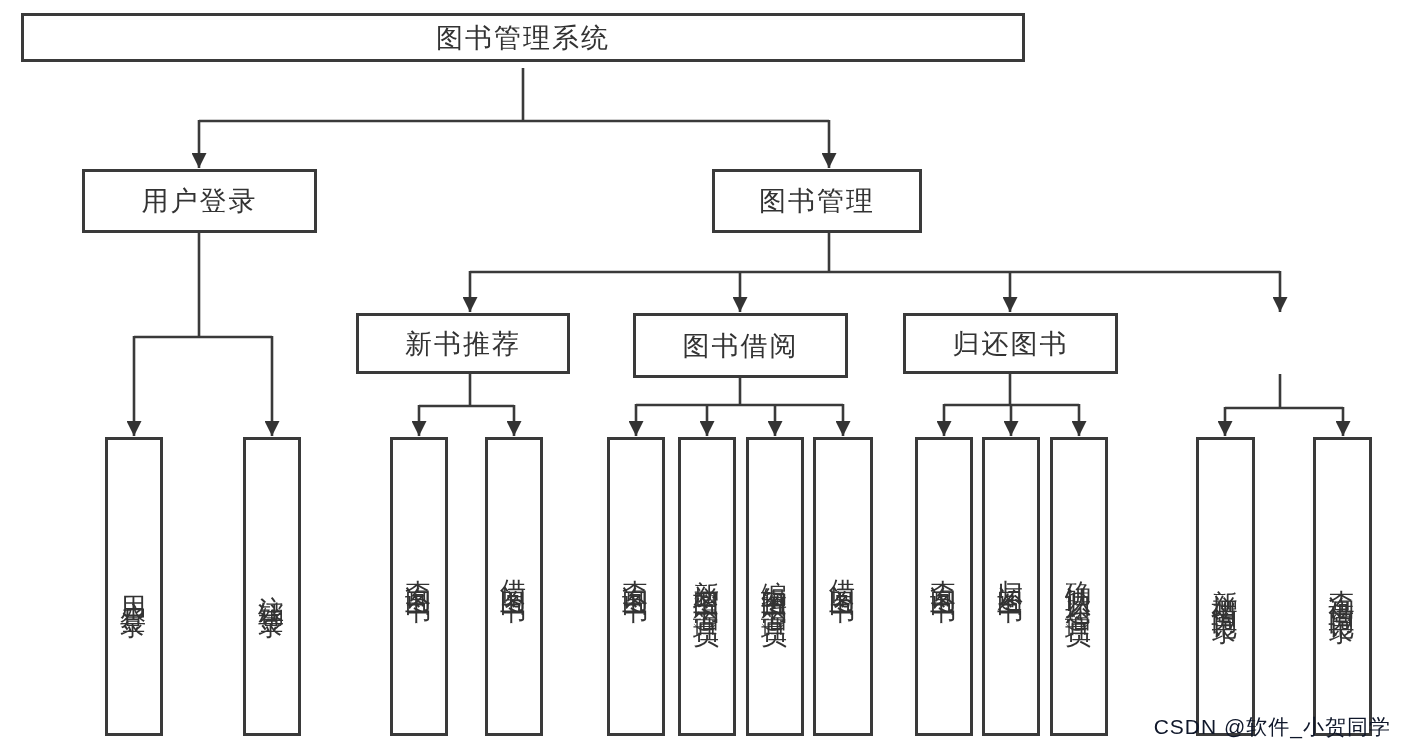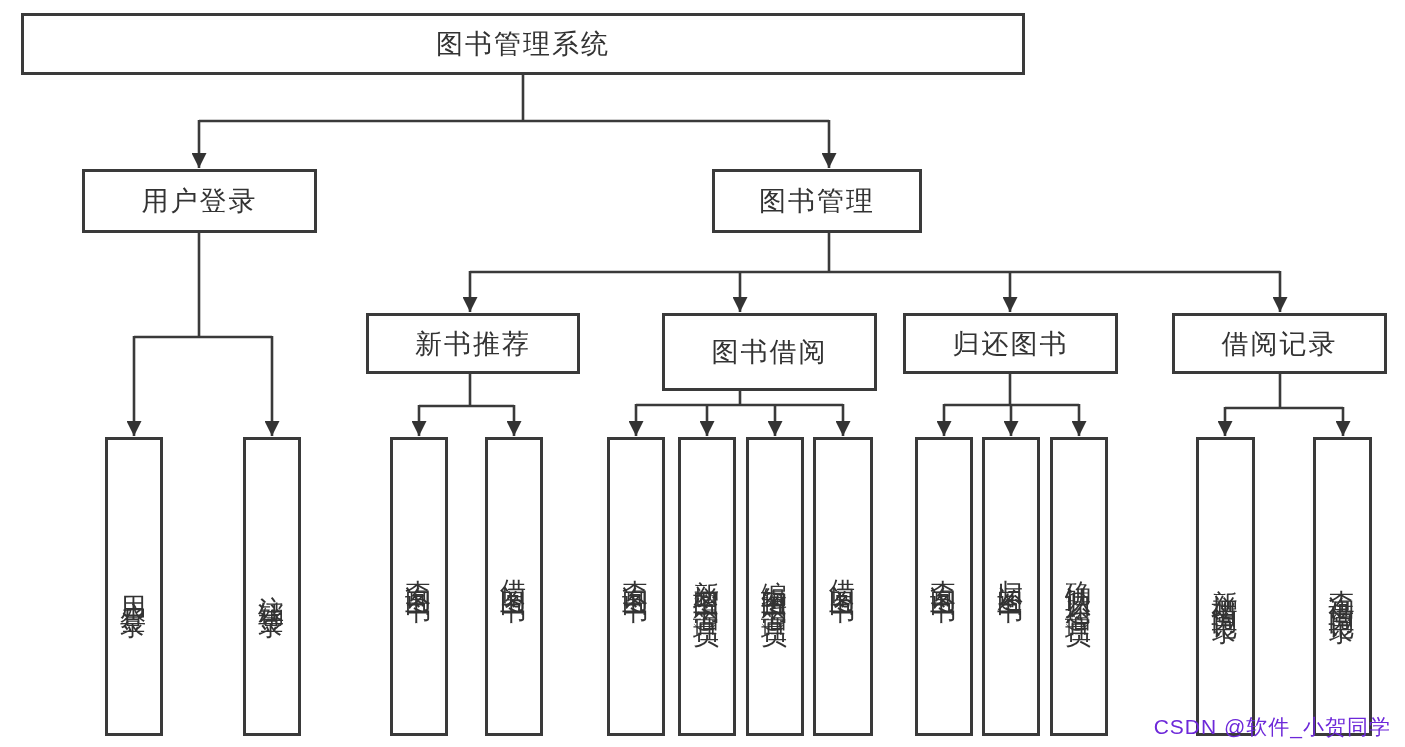--- a/index.html
+++ b/index.html
@@ -39,21 +39,21 @@
     letter-spacing: 6px;
     white-space: nowrap;
   }
   .node.lift { padding-bottom: 32px; }
   .watermark {
     position: absolute;
     right: 14px;
     bottom: 6px;
     font-size: 21px;
     letter-spacing: 1px;
-    color: #6d28d9;
+    color: #0f172a;
     z-index: 5;
     white-space: nowrap;
   }
 </style>
 </head>
 <body>
 
 <div class="stage">
 
   <svg class="connectors" viewBox="0 0 1405 747" xmlns="http://www.w3.org/2000/svg">
@@ -99,42 +99,39 @@
       <path d="M1011 404 V436" marker-end="url(#arrow)"></path>
       <path d="M1079 404 V436" marker-end="url(#arrow)"></path>
 
       <path d="M1280 374 V408"></path>
       <path d="M1225 408 H1343"></path>
       <path d="M1225 407 V436" marker-end="url(#arrow)"></path>
       <path d="M1343 407 V436" marker-end="url(#arrow)"></path>
     </g>
   </svg>
 
-  <div class="node h" style="left:21px; top:13px; width:1004px; height:62px;">
+  <div class="node h" style="left:21px; top:13px; width:1004px; height:49px;">
     <span class="lbl">图书管理系统</span>
   </div>
 
   <div class="node h" style="left:82px; top:169px; width:235px; height:64px;">
     <span class="lbl">用户登录</span>
   </div>
   <div class="node h" style="left:712px; top:169px; width:210px; height:64px;">
     <span class="lbl">图书管理</span>
   </div>
 
-  <div class="node h" style="left:366px; top:313px; width:214px; height:61px;">
+  <div class="node h" style="left:356px; top:313px; width:214px; height:61px;">
     <span class="lbl">新书推荐</span>
   </div>
-  <div class="node h" style="left:633px; top:313px; width:215px; height:78px;margin-left:29px;">
+  <div class="node h" style="left:633px; top:313px; width:215px; height:65px;">
     <span class="lbl">图书借阅</span>
   </div>
   <div class="node h" style="left:903px; top:313px; width:215px; height:61px;">
     <span class="lbl">归还图书</span>
-  </div>
-  <div class="node h" style="left:1172px; top:313px; width:215px; height:61px;">
-    <span class="lbl">借阅记录</span>
   </div>
 
   <div class="node v" style="left:105px; top:437px; width:58px; height:299px;">
     <span class="lbl">用户登录</span>
   </div>
   <div class="node v" style="left:243px; top:437px; width:58px; height:299px;">
     <span class="lbl">注销登录</span>
   </div>
 
   <div class="node v lift" style="left:390px; top:437px; width:58px; height:299px;">

